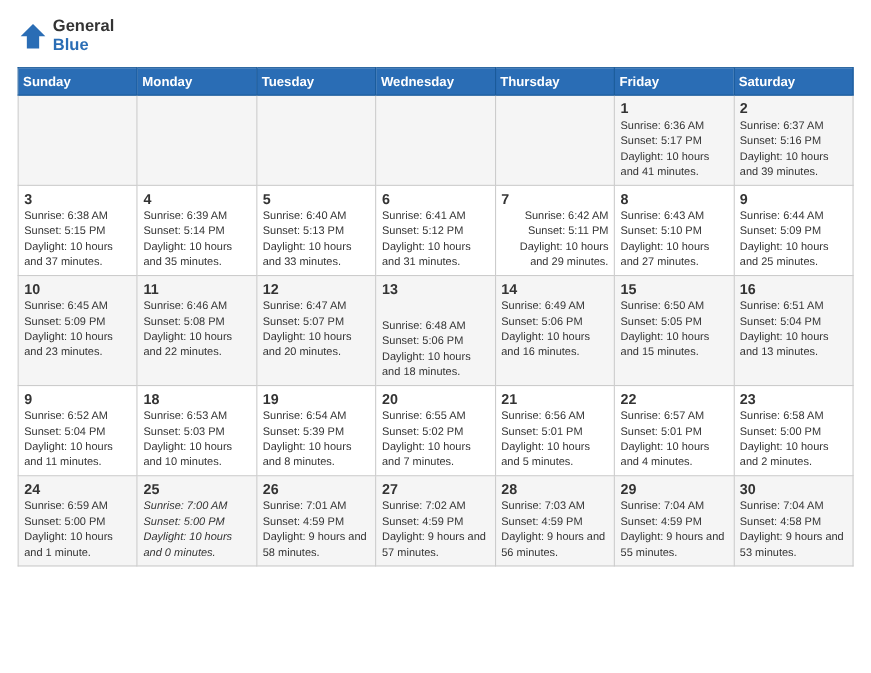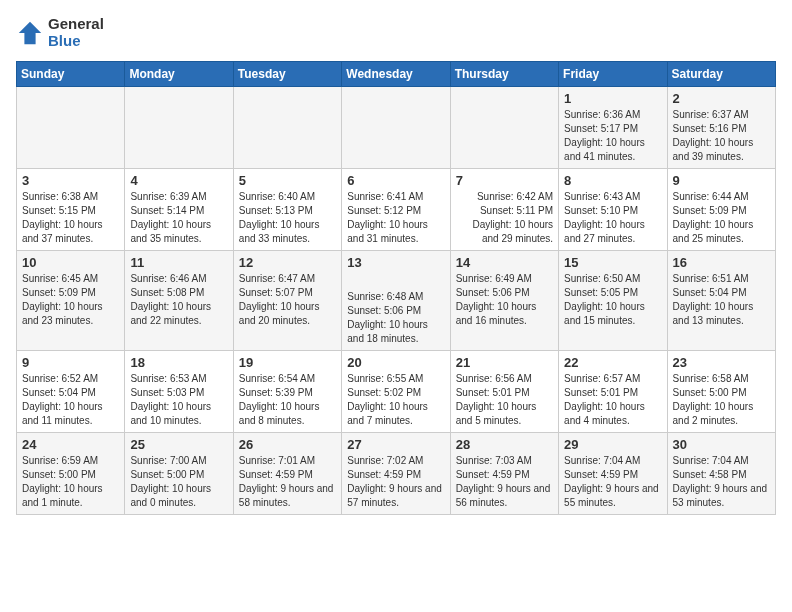--- a/index.html
+++ b/index.html
@@ -278,21 +278,21 @@
       </tr>
       <tr>
         <td>
           <span class="day-num">24</span>
           <div class="day-info" style="white-space: pre-line;">Sunrise: 6:59 AM
 Sunset: 5:00 PM
 Daylight: 10 hours and 1 minute.</div>
         </td>
         <td>
           <span class="day-num">25</span>
-          <div class="day-info" style="white-space: pre-line;">Sunrise: 7:00 AM
+          <div class="day-info" style="white-space: pre-line; font-style: italic;">Sunrise: 7:00 AM
 Sunset: 5:00 PM
 Daylight: 10 hours and 0 minutes.</div>
         </td>
         <td>
           <span class="day-num">26</span>
           <div class="day-info" style="white-space: pre-line;">Sunrise: 7:01 AM
 Sunset: 4:59 PM
 Daylight: 9 hours and 58 minutes.</div>
         </td>
         <td>

